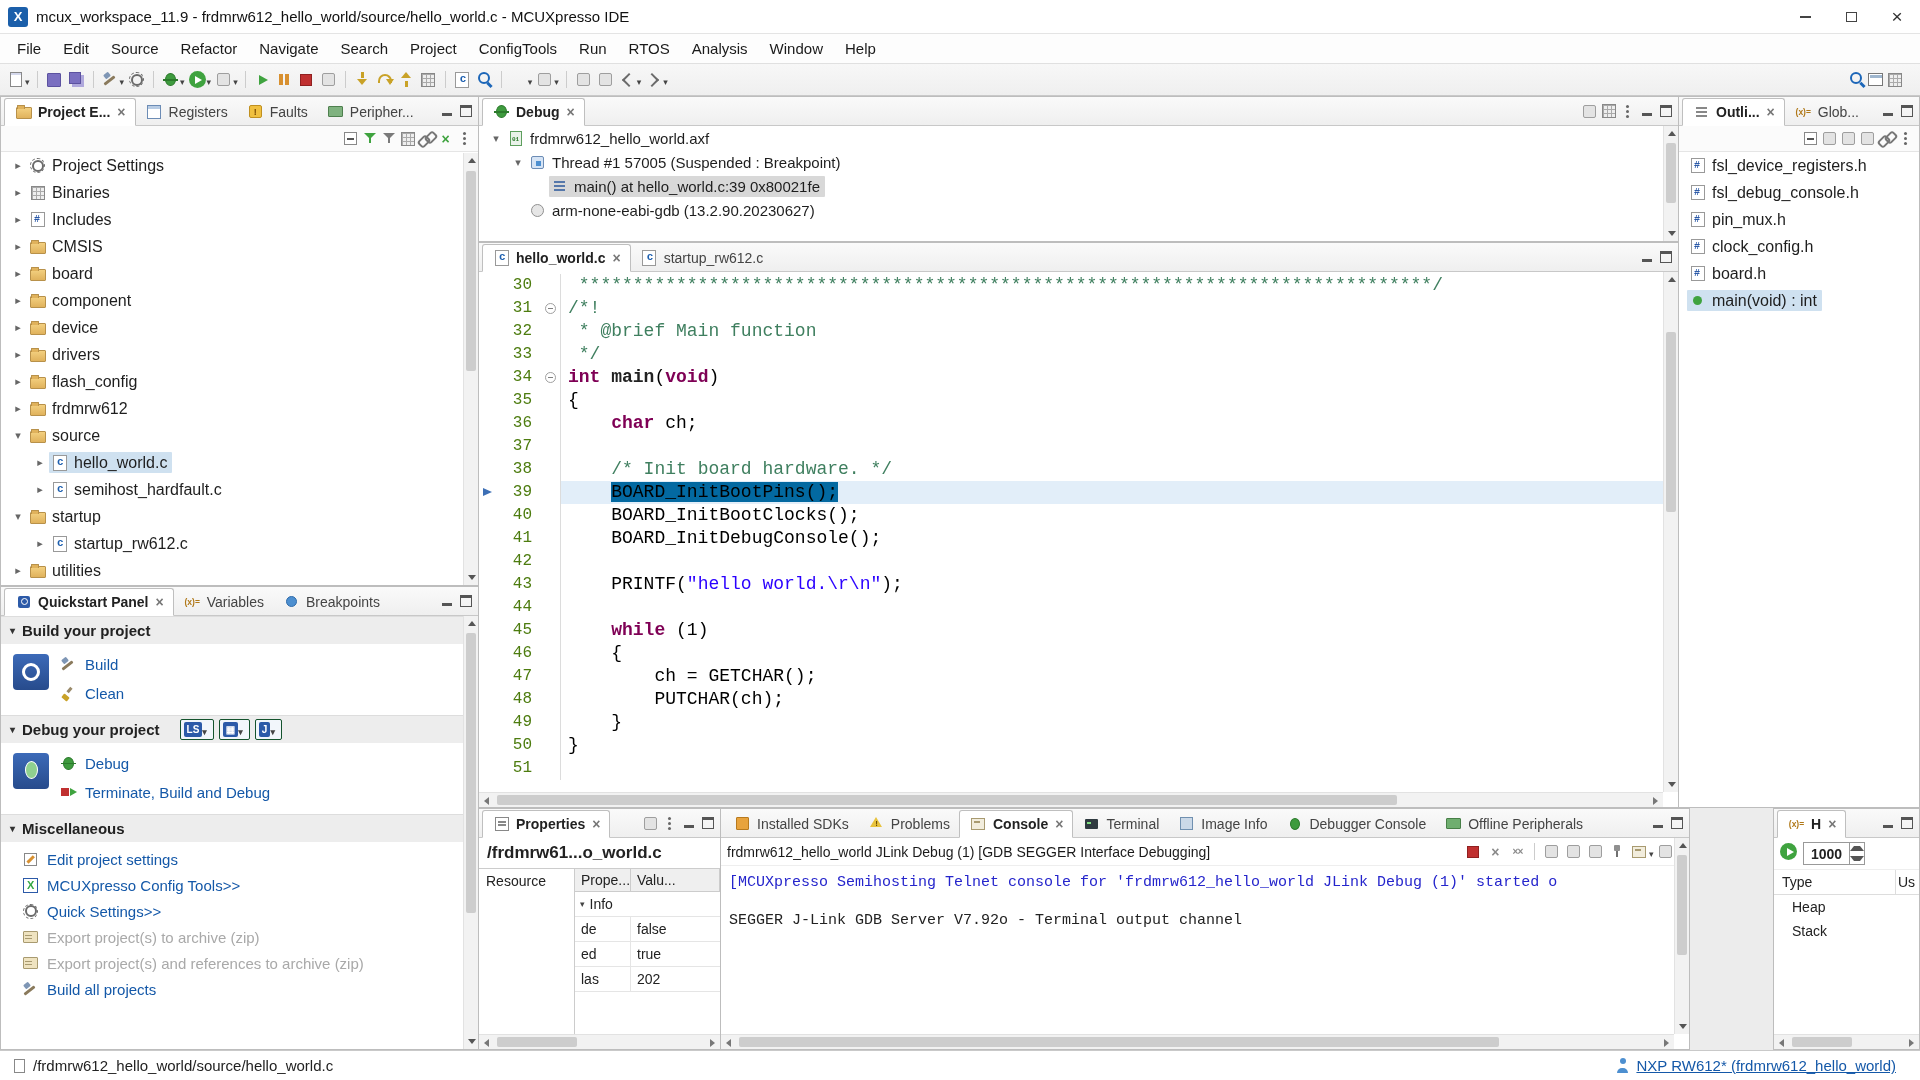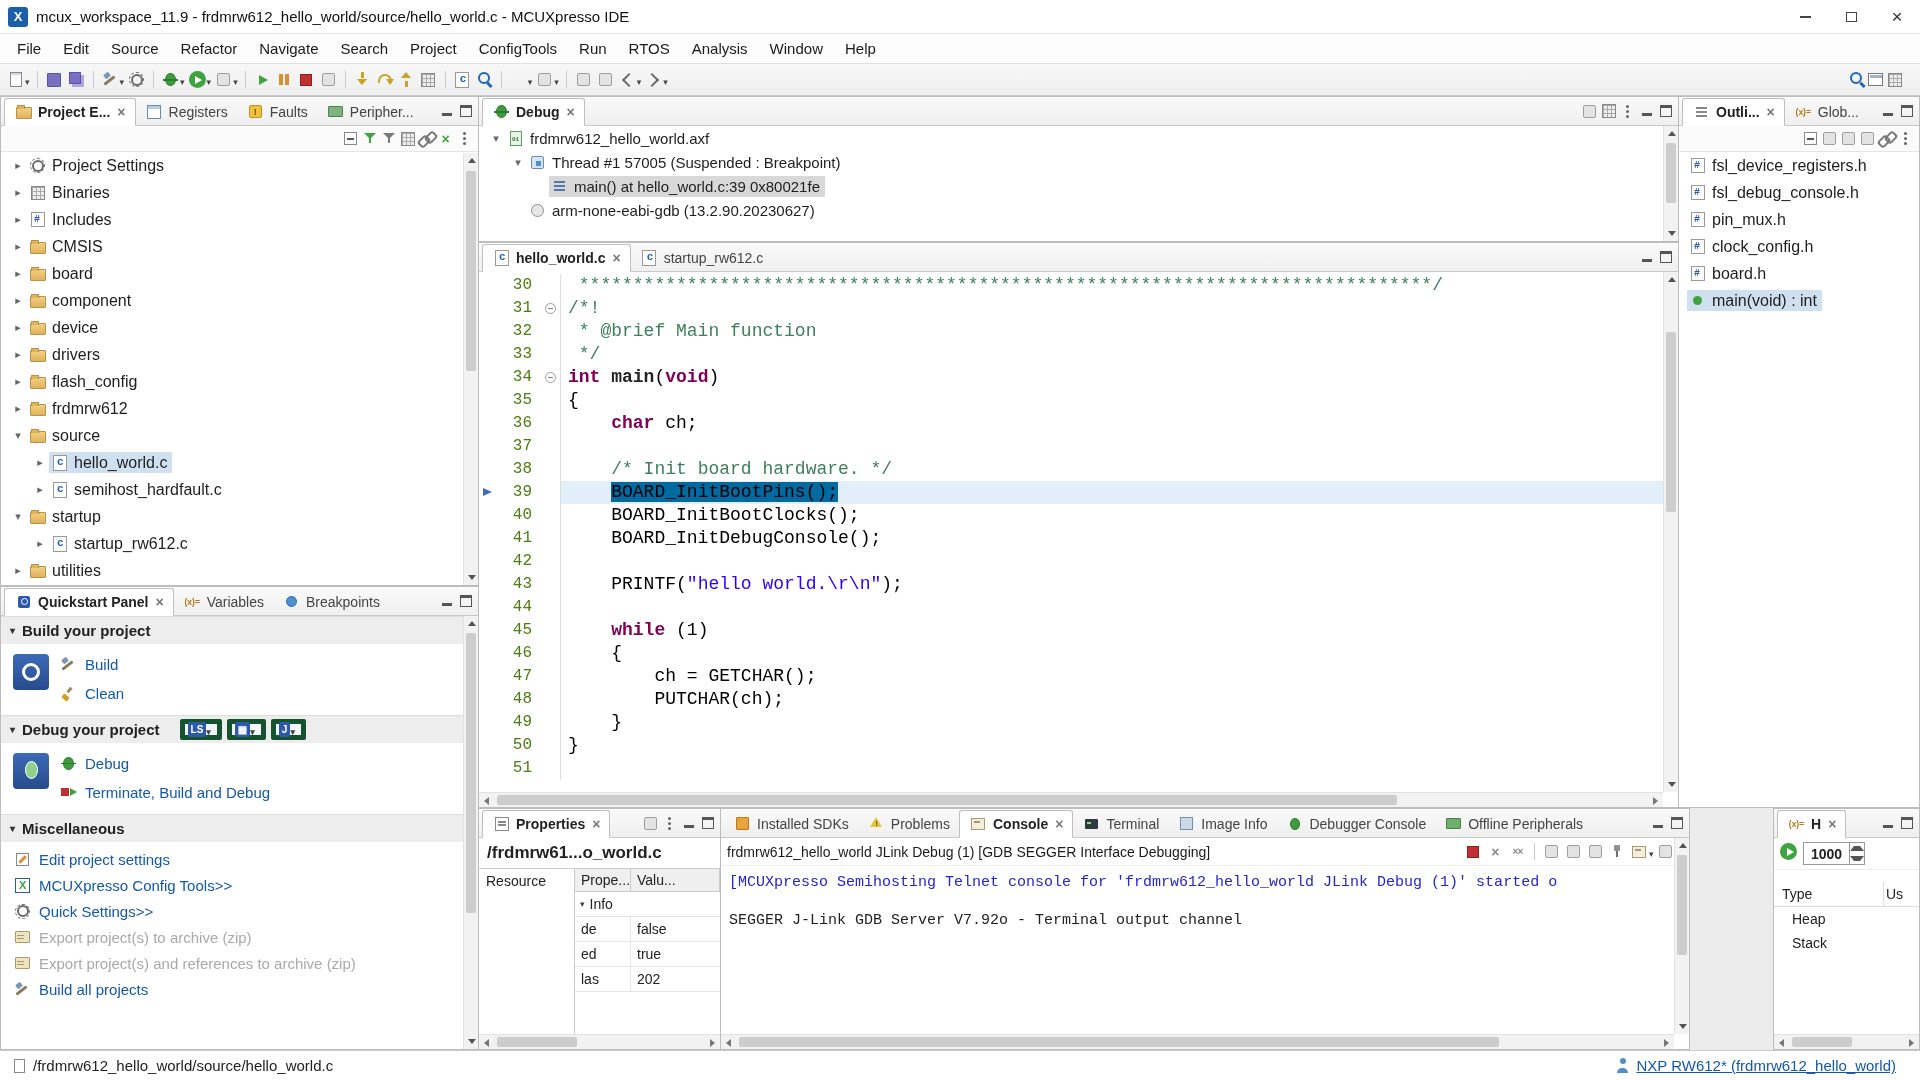--- a/index.html
+++ b/index.html
@@ -163,23 +163,23 @@
   .qsec-h { display:flex; align-items:center; gap:7px; background:#EDEDED; border-top:1px solid #DDD; height:28px; padding:0 9px; font-weight:bold; font-size:15px; }
   .qarr { font-size:10px; color:#333; }
   .qrow { display:flex; padding:7px 0 9px 8px; }
   .bi { width:36px; height:36px; border-radius:4px; position:relative; flex:none; margin:3px 8px 0 4px; background:linear-gradient(#3C6AB8,#274B8C); }
   .bi-build::before { content:""; position:absolute; inset:9px; border:3.5px solid #FFF; border-radius:50%; }
   .bi-debug::before { content:""; position:absolute; left:12px; top:8px; width:11px; height:16px; background:#8FD08F; border:1.5px solid #FFF; border-radius:50%; }
   .qlinks { display:flex; flex-direction:column; gap:3px; }
   .qlink { display:flex; align-items:center; gap:7px; height:26px; cursor:pointer; padding-left:2px; }
   .qlink .qtext { color:#1458A8; font-size:15px; }
   .qlink.dis .qtext { color:#A9A9A9; cursor:default; }
-  .mlinks .qlink { padding-left:12px;text-align:right; }
+  .mlinks .qlink { padding-left:20px;text-align:right; }
   .dbts { display:inline-flex; margin-left:8px; }
-  .dbt { display:inline-flex; align-items:center; height:21px; border:5px solid #14532d; background:#F2F6FB; border-radius:2px; padding:0 3px; margin-left:5px; cursor:pointer; }
+  .dbt { display:inline-flex; align-items:center; height:21px; border:1px solid #14532d; background:#F2F6FB; border-radius:2px; padding:0 3px; margin-left:5px; cursor:pointer; }
   .dbt .badge { font:bold 10px "Liberation Sans",sans-serif; color:#FFF; background:#2C5AA8; padding:2px 3px; border-radius:2px; }
 
   
   .props-title { font-weight:bold; font-size:17px; padding:5px 8px; white-space:nowrap; overflow:hidden; }
   .pcols { display:flex; border-top:1px solid #CCC; height:100%; }
   .pcol1 { width:96px; border-right:1px solid #CCC; padding:4px 7px; font-size:14px; flex:none; }
   .pright { flex:1; overflow:hidden; }
   .phead { display:flex; background:#EFEFEF; border-bottom:1px solid #CCC; }
   .phead span { padding:3px 6px; font-size:14px; border-right:1px solid #CCC; white-space:nowrap; overflow:hidden; }
   .phead .h1 { width:56px; flex:none; } .phead .h2 { flex:1; }
@@ -200,23 +200,23 @@
   
   .heap-run { display:flex; align-items:flex-start; gap:5px; padding:4px 5px; border-bottom:1px solid #EEE;font-weight:bold; }
   .spin { display:flex; border:1px solid #999; background:#FFF; height:23px; align-items:stretch; }
   .spin .val { padding:1px 7px; font-size:14px; display:flex; align-items:center; }
   .spin .st { display:flex; flex-direction:column; border-left:1px solid #999; width:15px; }
   .spin .st span { flex:1; display:flex; align-items:center; justify-content:center; cursor:pointer; }
   .tri-up { border-left:4px solid transparent; border-right:4px solid transparent; border-bottom:5px solid #555; }
   .tri-dn { border-left:4px solid transparent; border-right:4px solid transparent; border-top:5px solid #555; }
   .tri-lf { border-top:4px solid transparent; border-bottom:4px solid transparent; border-right:5px solid #777; }
   .tri-rt { border-top:4px solid transparent; border-bottom:4px solid transparent; border-left:5px solid #777; }
-  .heap-hh { display:flex; border-bottom:1px solid #DDD; font-size:14px;margin-top:12px; }
+  .heap-hh { display:flex; border-bottom:1px solid #DDD; font-size:14px; }
   .heap-hh .ht { flex:1; padding:4px 4px 4px 8px; }
-  .heap-hh .hu { width:36px; border-left:1px solid #DDD; padding:4px 2px; overflow:hidden; white-space:nowrap; }
+  .heap-hh .hu { width:24px; border-left:1px solid #DDD; padding:4px 2px; overflow:hidden; white-space:nowrap; }
   .heap-row { padding:4px 4px 4px 18px; font-size:14px; border-right:26px solid transparent; }
 
   
   .sb { position:absolute; background:#F2F2F2; z-index:4; }
   .sb.v { width:15px; border-left:1px solid #E2E2E2; }
   .sb.h { height:15px; border-top:1px solid #E2E2E2; }
   .sbtn { position:absolute; width:15px; height:15px; display:flex; align-items:center; justify-content:center; }
   .sth { position:absolute; background:#CDCDCD; border-radius:2px; }
 
   #status { position:absolute; left:0; top:1050px; width:1920px; height:30px; background:#FFF; border-top:1px solid #C9C9C9; display:flex; align-items:center; padding:0 10px; }

